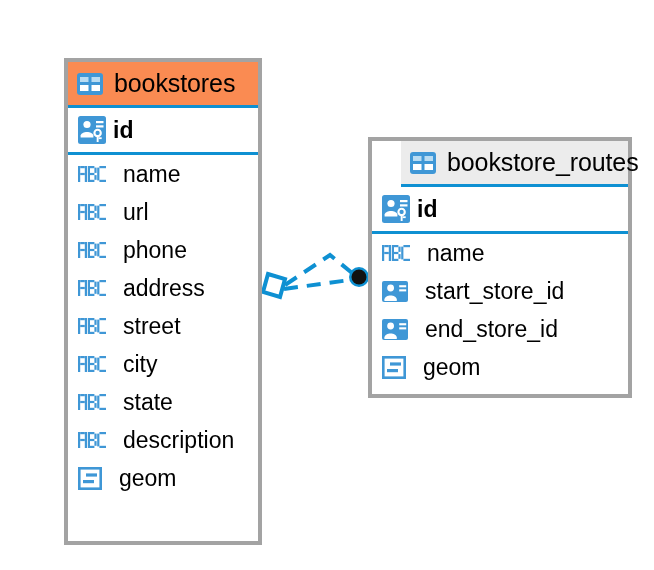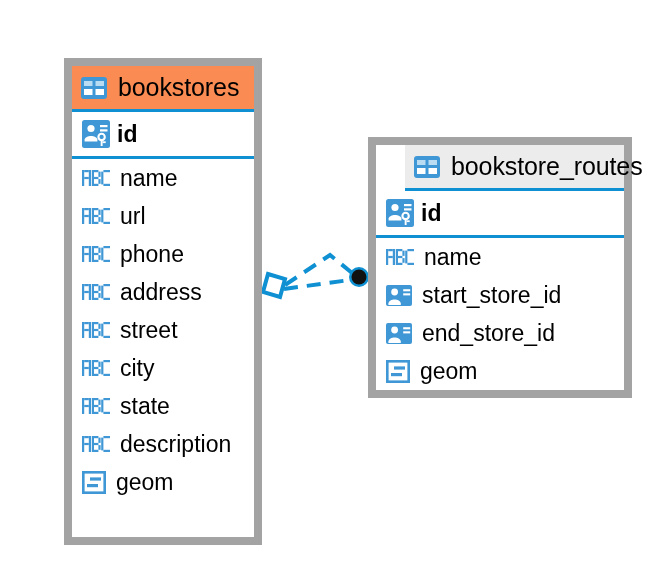--- a/index.html
+++ b/index.html
@@ -13,21 +13,21 @@
     height: 570px;
     background: #ffffff;
     overflow: hidden;
     font-family: "Liberation Sans", sans-serif;
   }
 
   
   .entity {
     position: absolute;
     box-sizing: border-box;
-    border: 8px solid #a3a3a3;
+    border: 4px solid #a3a3a3;
     background: #ffffff;
   }
   .entity-header {
     display: flex;
     align-items: center;
     box-sizing: border-box;
     height: 46px;
     padding-left: 9px;
     border-bottom: 3px solid #0e90d2;
   }
@@ -46,21 +46,21 @@
     padding-left: 10px;
   }
   .entity-row.pk-row {
     height: 47px;
     border-bottom: 3px solid #0e90d2;
     align-items: center;
   }
   .entity-row .col-name {
     font-size: 23px;
     color: #000000;
-    margin-left: 10px;
+    margin-left: 17px;
     white-space: nowrap;
   }
   .entity-row.pk-row .col-name {
     font-weight: bold;
     margin-left: 7px;
   }
 
   
   .icon {
     display: inline-flex;

